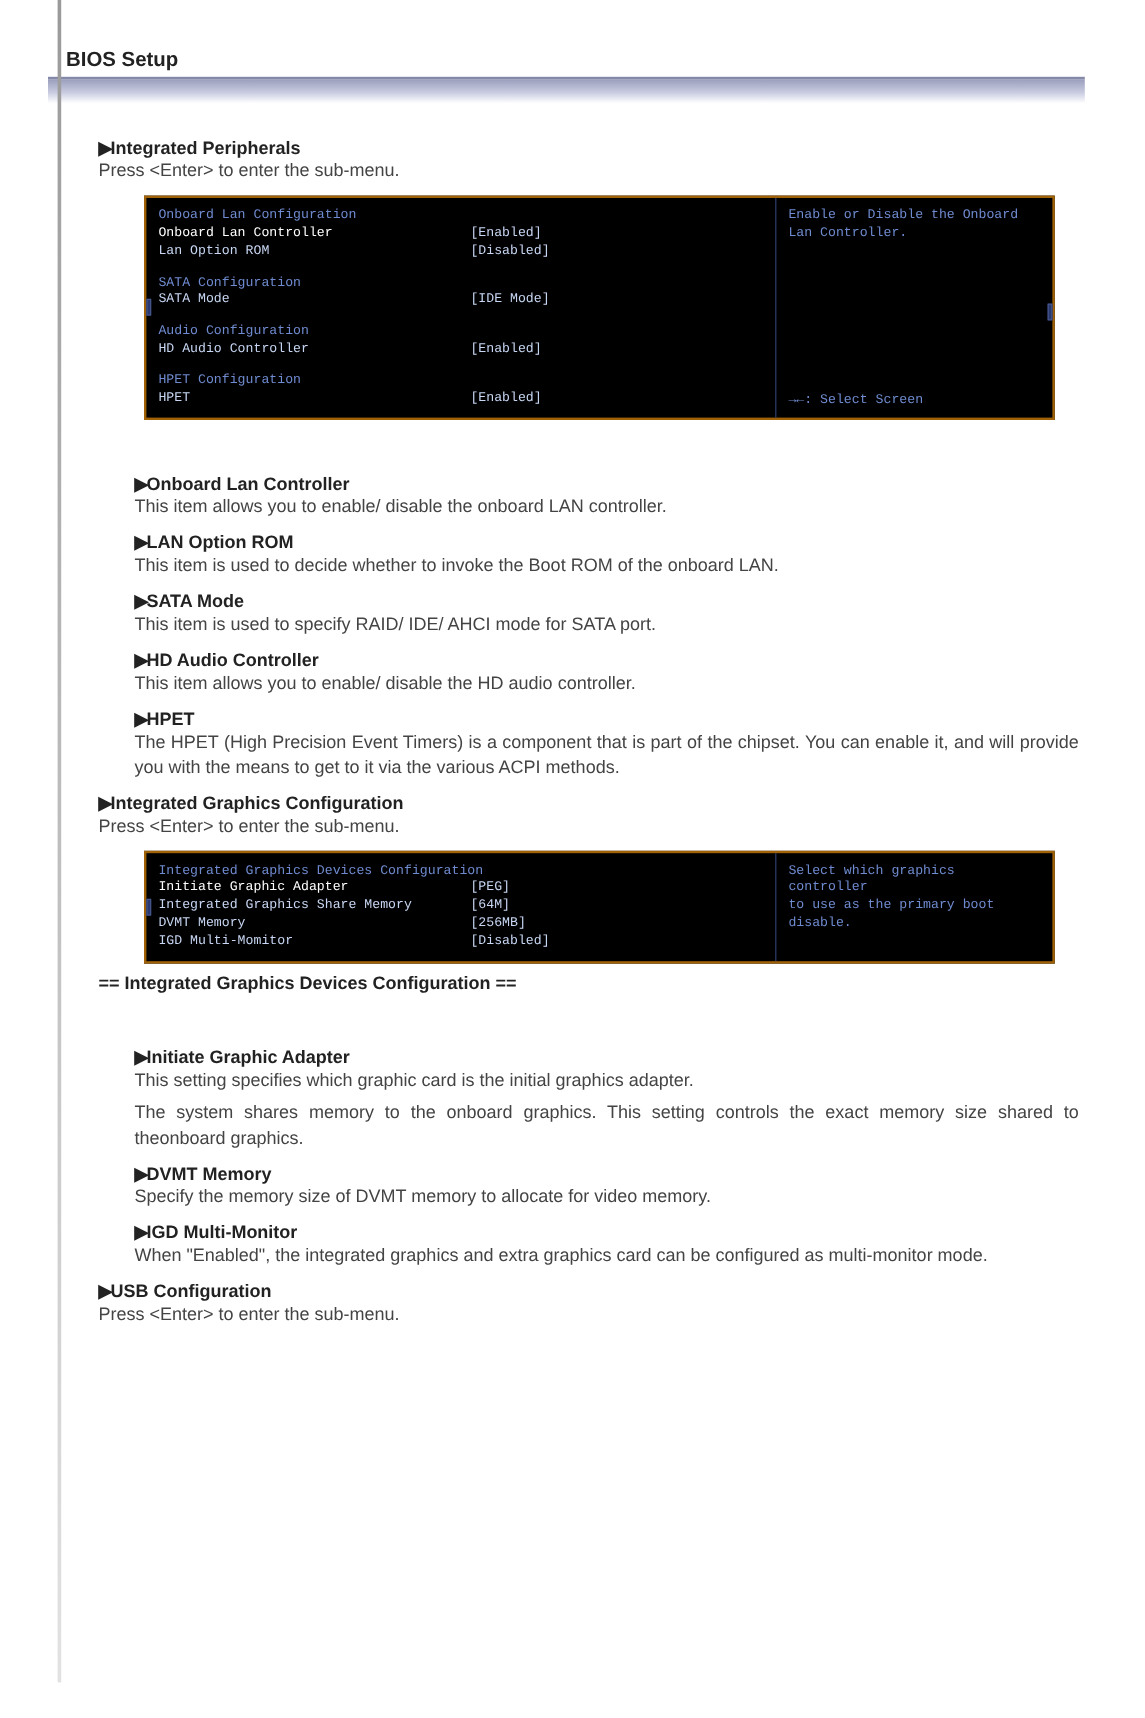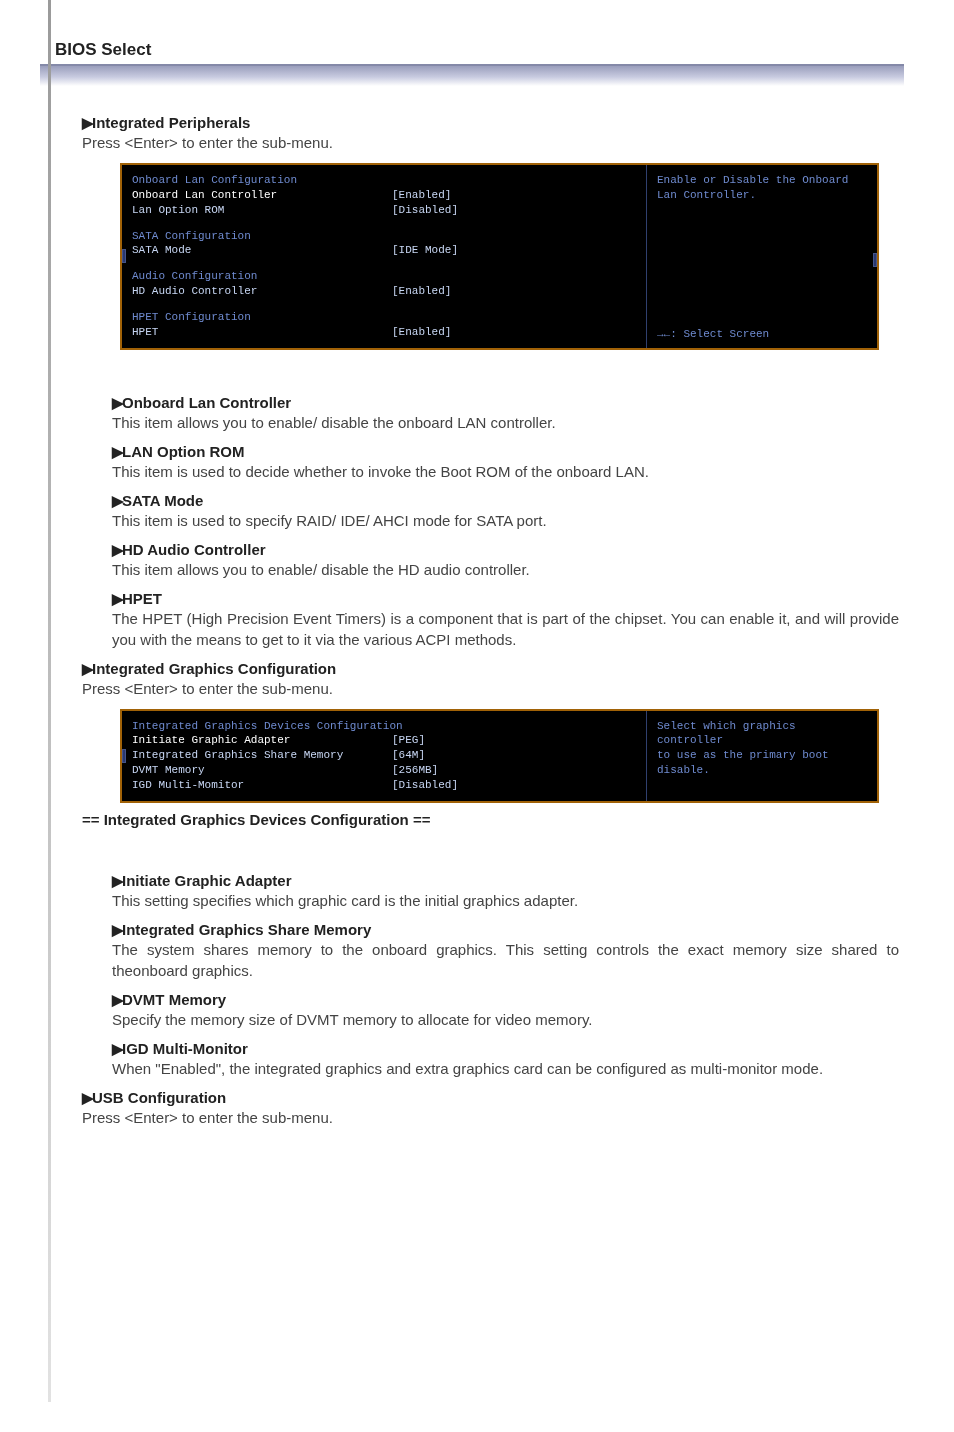--- a/index.html
+++ b/index.html
@@ -112,21 +112,21 @@
   }
 
   .footer-page { font-size: 14px; color: #333; margin-top: 40px; margin-left: -5px; }
 </style>
 </head>
 <body>
 
 <div class="page">
   <div class="page-border"></div>
 
-  <div class="header-title">BIOS Select</div>
+  <div class="header-title">BIOS Setup</div>
   <div class="header-underline"></div>
 
   <div class="section-lvl1">
     <div class="sec-heading"><span class="arrow">▶</span><span>Integrated Peripherals</span></div>
     <div class="body-text">Press &lt;Enter&gt; to enter the sub-menu.</div>
   </div>
 
   <div class="bios-block">
     <div class="bios-left">
       <div class="side-handle"></div>
@@ -227,21 +227,20 @@
   </div>
 
   <div class="section-lvl1">
     <div class="subsec-label">== Integrated Graphics Devices Configuration ==</div>
   </div>
 
   <div class="section-lvl2">
     <div class="sec-heading"><span class="arrow">▶</span><span>Initiate Graphic Adapter</span></div>
     <div class="body-text">This setting specifies which graphic card is the initial graphics adapter.</div>
 
-    <div class="sec-heading"><span class="arrow">▶</span><span>Integrated Graphics Share Memory</span></div>
     <div class="body-text">The system shares memory to the onboard graphics. This setting controls the exact memory size shared to theonboard graphics.</div>
 
     <div class="sec-heading"><span class="arrow">▶</span><span>DVMT Memory</span></div>
     <div class="body-text">Specify the memory size of DVMT memory to allocate for video memory.</div>
 
     <div class="sec-heading"><span class="arrow">▶</span><span>IGD Multi-Monitor</span></div>
     <div class="body-text">When "Enabled", the integrated graphics and extra graphics card can be configured as multi-monitor mode.</div>
   </div>
 
   <div class="section-lvl1">

